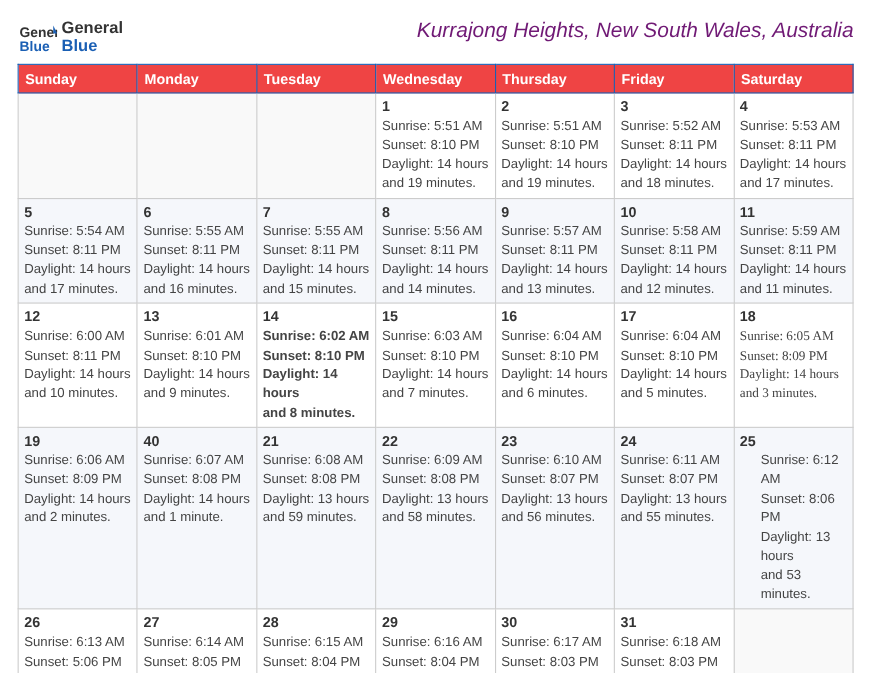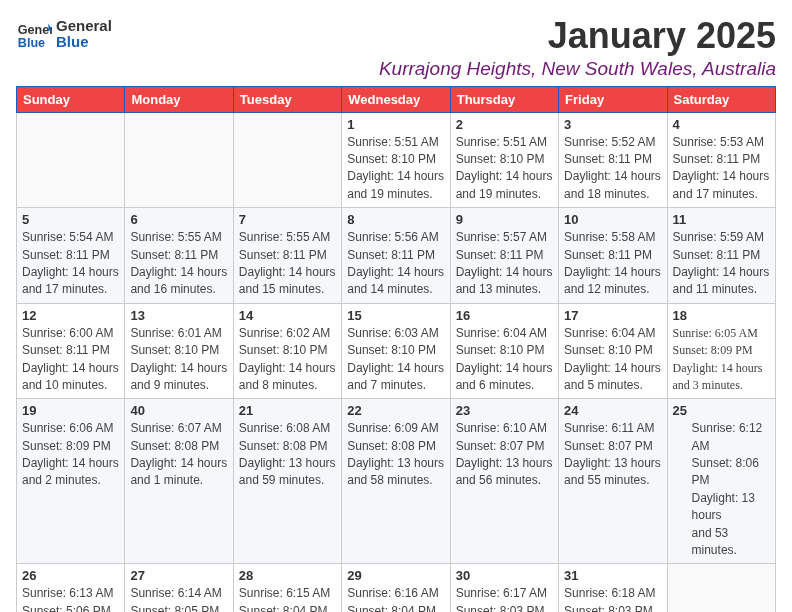--- a/index.html
+++ b/index.html
@@ -61,21 +61,20 @@
       <polygon points="36,8 40,16 36,16" fill="#1a5fb4"></polygon>
     </svg>
     <div>
       <div style="display:flex; flex-direction:column; line-height:1.1;">
         <span style="font-size:15px; font-weight:bold; color:#333;">General</span>
         <span style="font-size:15px; font-weight:bold; color:#1a5fb4;">Blue</span>
       </div>
     </div>
   </div>
   <div class="title-block">
-    <div class="title-month">January 2025</div>
     <div class="title-location">Kurrajong Heights, New South Wales, Australia</div>
   </div>
 </div>
 
 <table class="calendar">
   <thead>
     <tr>
     <th>Sunday</th>
         <th>Monday</th>
         <th>Tuesday</th>
@@ -180,21 +179,21 @@
         </td>
         <td>
           <div class="day-num">13</div>
           <div class="day-info" style="white-space: pre-line;">Sunrise: 6:01 AM
 Sunset: 8:10 PM
 Daylight: 14 hours
 and 9 minutes.</div>
         </td>
         <td>
           <div class="day-num">14</div>
-          <div class="day-info" style="white-space: pre-line;">Sunrise: 6:02 AM
+          <div class="day-info" style="white-space: pre-line; font-weight: bold;">Sunrise: 6:02 AM
 Sunset: 8:10 PM
 Daylight: 14 hours
 and 8 minutes.</div>
         </td>
         <td>
           <div class="day-num">15</div>
           <div class="day-info" style="white-space: pre-line;">Sunrise: 6:03 AM
 Sunset: 8:10 PM
 Daylight: 14 hours
 and 7 minutes.</div>

